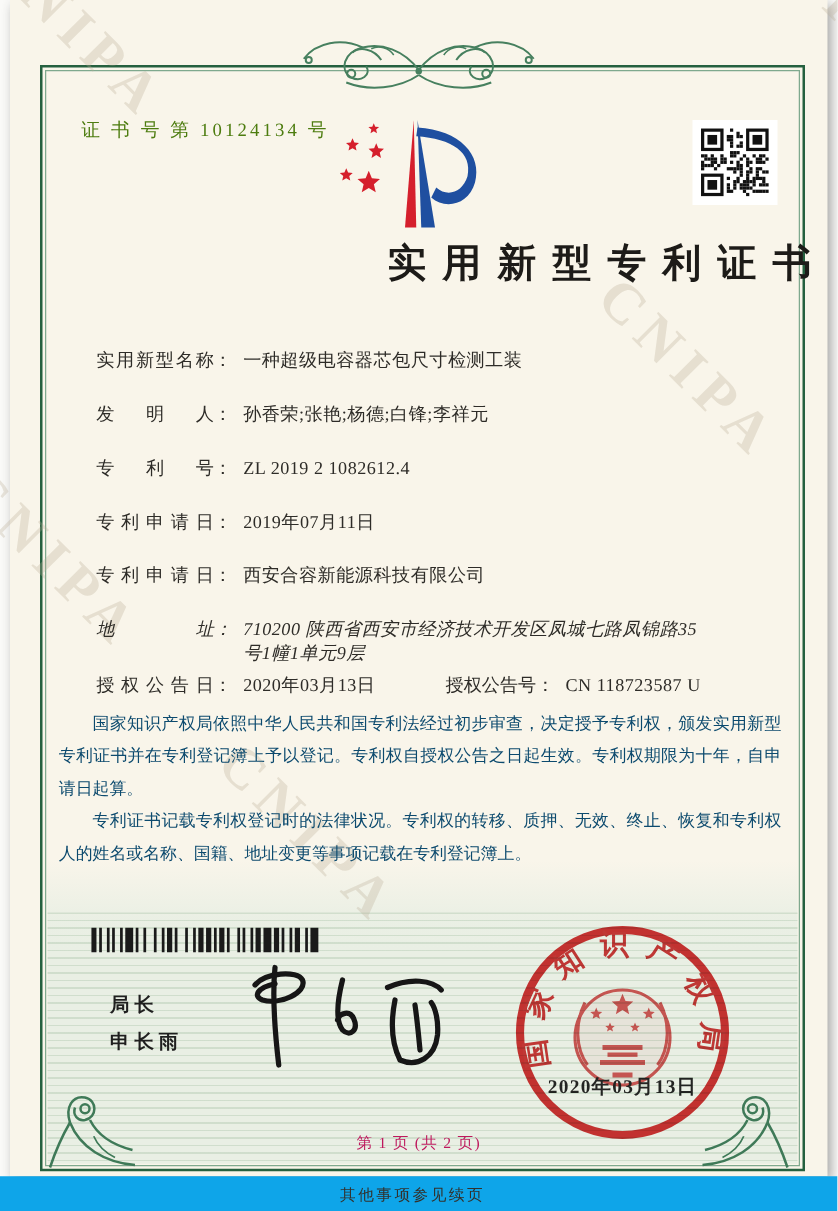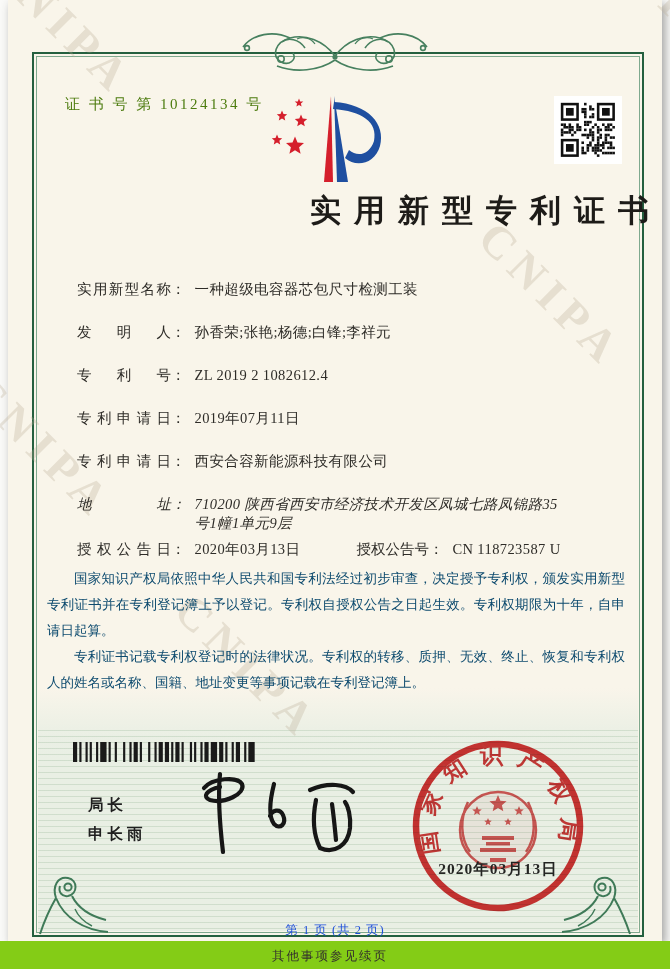--- a/index.html
+++ b/index.html
@@ -41,27 +41,27 @@
          font-size:13.5px;line-height:26px;text-align:justify;color:#0c4a6e;}
   .paras p{margin:0;text-indent:2em;}
   
   .barcode{position:absolute;left:65px;top:742px;width:184px;height:20px;z-index:3;}
   .official{position:absolute;left:80px;top:790px;z-index:3;
             font-family:"Liberation Sans","DejaVu Sans",sans-serif;
             font-size:15.5px;font-weight:600;letter-spacing:4px;color:#1f1f1f;line-height:29px;}
   .sig{position:absolute;left:182px;top:760px;z-index:4;}
   .seal{position:absolute;left:402px;top:738px;z-index:4;mix-blend-mode:multiply;opacity:.95;}
   .pageno{position:absolute;left:0;top:906px;width:100%;text-align:center;
-          font-size:12.5px;letter-spacing:1px;color:#1d4ed8;z-index:3;margin-top:16px;}
+          font-size:12.5px;letter-spacing:1px;color:#be185d;z-index:3;}
   
   .orn-top{position:absolute;left:227px;top:26px;z-index:5;}
   .orn-bl{position:absolute;left:26px;top:852px;z-index:5;}
   .orn-br{position:absolute;right:26px;top:852px;z-index:5;transform:scaleX(-1);}
   
-  .strip{position:absolute;left:0;top:941px;width:670px;height:28px;background:#84cc16;}
+  .strip{position:absolute;left:0;top:941px;width:670px;height:28px;background:#0ea5e9;}
   .strip .note{position:absolute;left:0;top:7px;width:660px;text-align:center;
                font-size:12.5px;letter-spacing:2px;color:#33312c;}
 </style>
 </head>
 <body>
 
 <div class="stage">
   <div class="paper">
 
     <div class="wm" style="left:-38px;top:-4px;">CNIPA</div>

